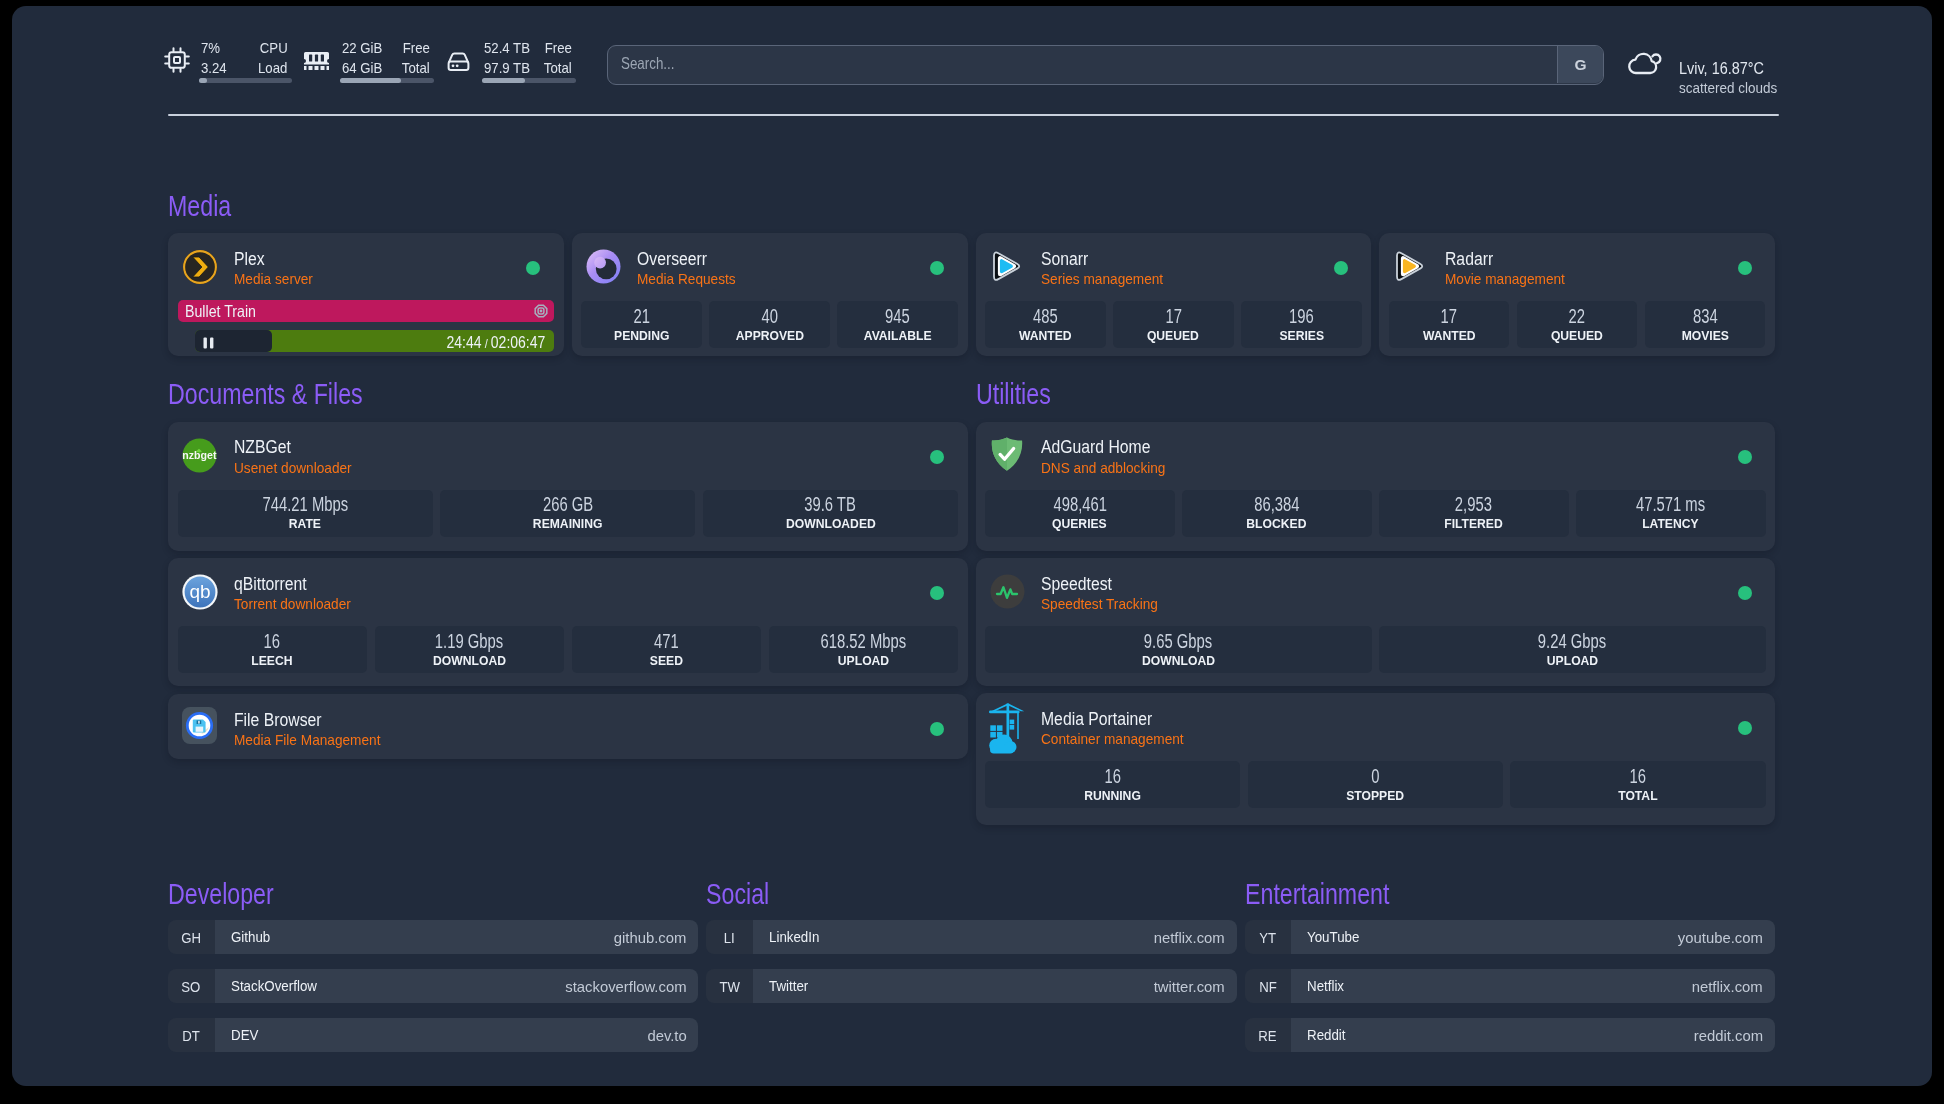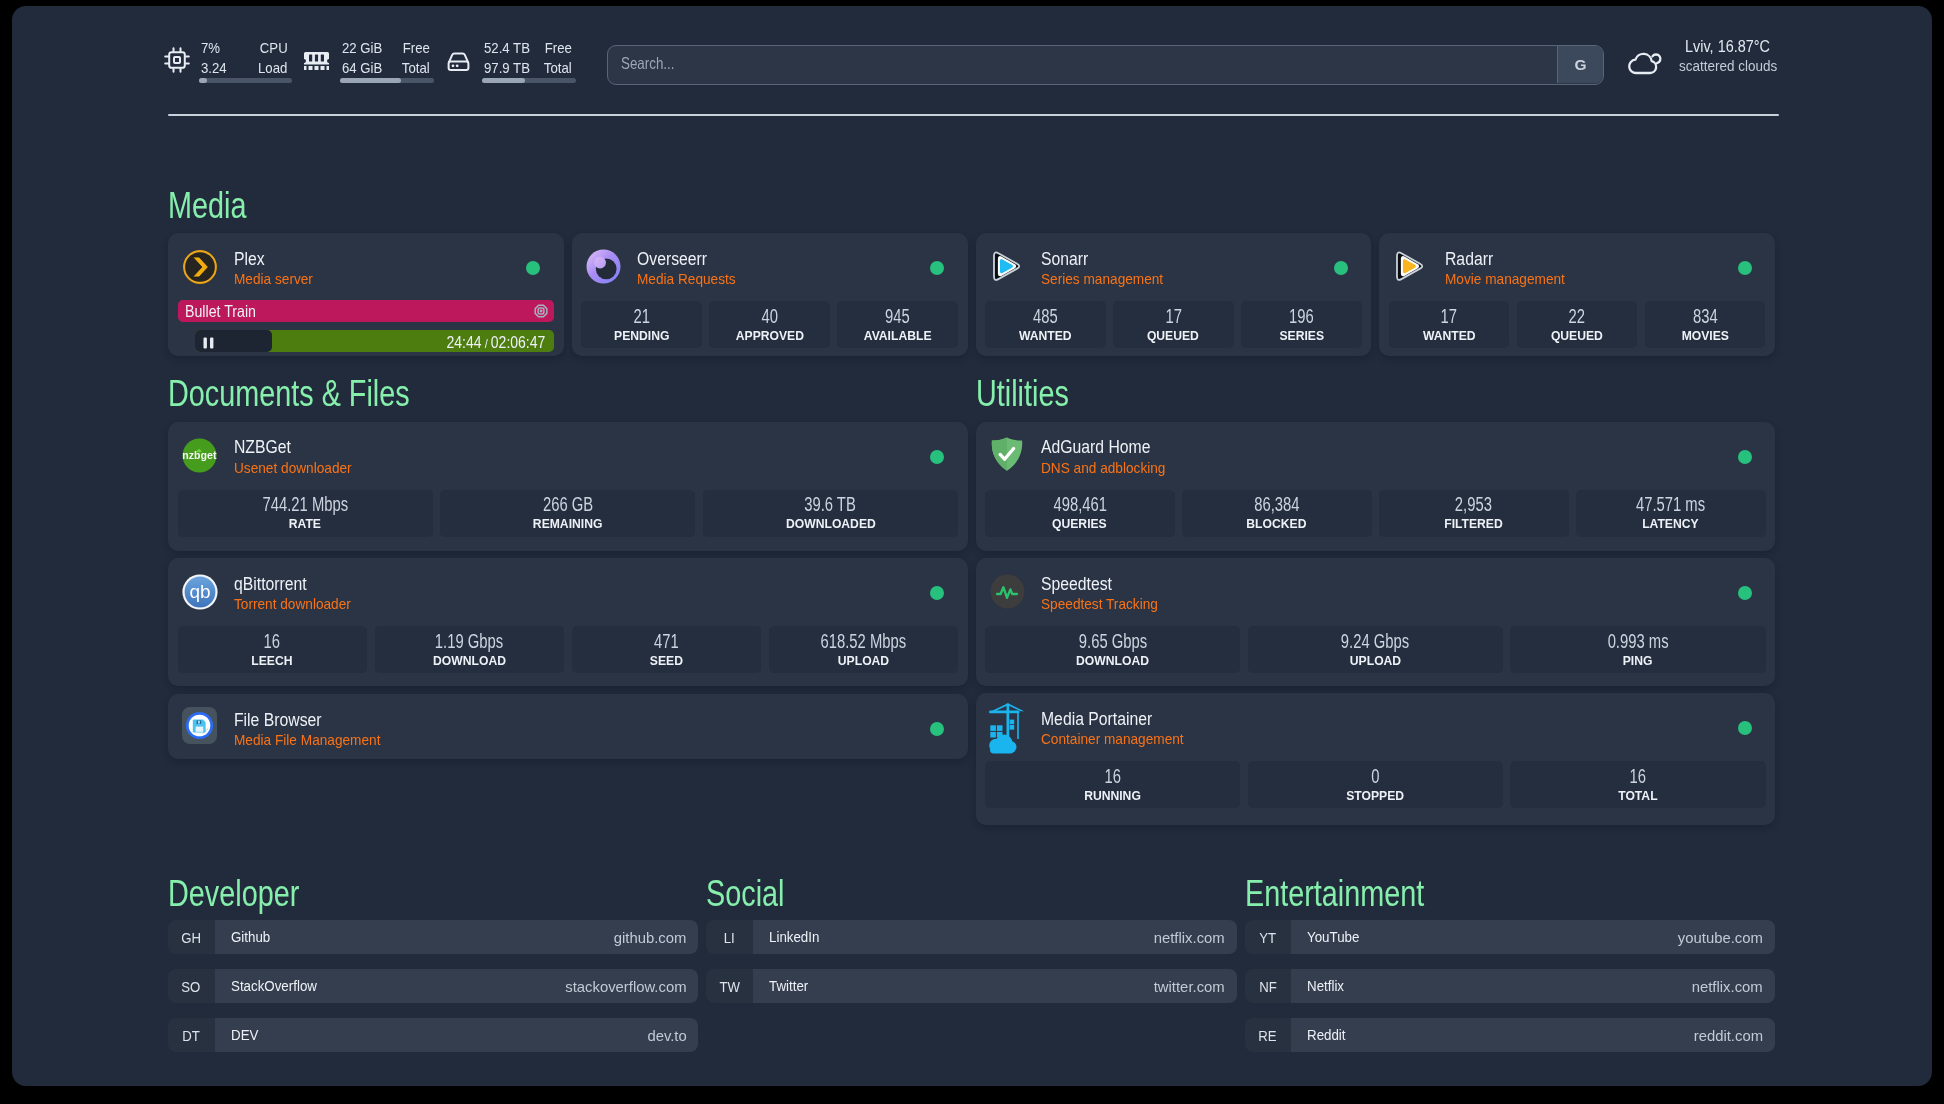--- a/index.html
+++ b/index.html
@@ -13,21 +13,21 @@
 .t1 .sx{transform:scaleX(.9)}
 .t2{position:absolute;left:65.5px;top:37px;font-size:15px;line-height:17px;font-weight:400;color:#f97316;white-space:nowrap}
 .t2 .sx{transform:scaleX(.91)}
 .dot{position:absolute;width:14px;height:14px;border-radius:50%;background:#27c07d;top:28px;right:23.5px}
 .stats{position:absolute;left:9.5px;right:9.5px;top:68px;height:47px;display:flex;gap:7.5px}
 .st{flex:1;background:#242e3e;border-radius:5px;text-align:center;padding-top:3.5px;overflow:hidden}
 .sv{font-size:19.5px;line-height:23px;color:#ccd4e0;font-weight:400}
 .sv .sxc{transform:scaleX(.76)}
 .sl{font-size:13.5px;line-height:16px;font-weight:700;color:#eef2f7}
 .sl .sxc{transform:scaleX(.9)}
-.sect{position:absolute;font-size:36px;line-height:32px;font-weight:500;color:#86efac;white-space:nowrap}
+.sect{position:absolute;font-size:29px;line-height:32px;font-weight:500;color:#8b5cf6;white-space:nowrap}
 .sect .sx{transform:scaleX(.8)}
 .bm{position:absolute;height:34px;border-radius:8px;display:flex;overflow:hidden;font-size:15.5px}
 .ab{width:46.5px;background:#283140;color:#dde3ec;display:flex;align-items:center;justify-content:center;font-size:15px}
 .ab .sxc{transform:scaleX(.88)}
 .nm{flex:1;background:#343e4e;display:flex;align-items:center;padding:0 12px 0 16px;color:#eef2f7}
 .nm .sx{transform:scaleX(.86)}
 .nm .url{margin-left:auto;color:#c2cad6;font-size:15px}
 .mtxt{font-size:15px;line-height:20.4px;color:#dfe5ee;font-weight:500;white-space:nowrap}
 .mtxt .sx,.mtxt .sxr{transform:scaleX(.88)}
 .bar{position:absolute;height:5px;border-radius:2.5px;background:#4b5568}
@@ -91,21 +91,21 @@
   </div>
 <div class="abs" style="left:607px;top:44.5px;width:997px;height:40px;background:#2c3647;border:1.5px solid #5a6579;border-radius:9px"></div>
 <div class="abs" style="left:620.5px;top:53.5px;"><span class="sx" style="font-size:16.5px;color:#9ca6b4;transform:scaleX(.81)">Search...</span></div>
 <div class="abs" style="left:1557px;top:46px;width:46px;height:37px;background:#3c485b;border-radius:0 7.5px 7.5px 0;border-left:1.5px solid #5a6579;display:flex;align-items:center;justify-content:center;font-size:15.5px;font-weight:700;color:#ccd3dd">G</div>
 <div class="abs" style="left:1627px;top:47px;"><svg width="37" height="31" viewBox="0 0 37 31" style="">
       <g stroke="#e8edf4" stroke-width="2.3" fill="none" stroke-linejoin="round" stroke-linecap="round">
         <path d="M25.4 9.4 a4.4 4.4 0 1 1 4.6 6.8"></path>
         <path fill="#212b3c" d="M9.4 26 h13.8 a6 6 0 0 0 1.5-11.8 8.4 8.4 0 0 0-16.3-1.5 6.6 6.6 0 0 0 1 13.3 z"></path>
       </g>
     </svg></div>
-<div class="abs" style="left:1679px;top:37px;text-align:center;">
+<div class="abs" style="left:1679px;top:59px;">
     <div style="font-size:17px;line-height:20.5px;color:#e2e8f0"><span class="sx" style="transform:scaleX(.85)">Lviv, 16.87°C</span></div>
     <div style="font-size:15.5px;line-height:15.5px;color:#c3cbd7"><span class="sx" style="transform:scaleX(.87)">scattered clouds</span></div>
   </div>
 <div class="abs" style="left:168px;top:113.5px;width:1611px;height:2px;background:#c8d0dc;border-radius:1px"></div>
 <div class="abs" style="left:168px;top:190px;">
     <div class="sect" style="position:static"><span class="sx">Media</span></div>
   </div>
 <div class="abs" style="left:168px;top:378px;">
     <div class="sect" style="position:static"><span class="sx">Documents &amp; Files</span></div>
   </div>
@@ -360,24 +360,20 @@
     <div class="t2"><span class="sx">Speedtest Tracking</span></div>
     <div class="dot"></div>
     <div class="stats">
       <div class="st">
         <div class="sv"><span class="sxc">9.65 Gbps</span></div>
         <div class="sl"><span class="sxc">DOWNLOAD</span></div>
       </div>
       <div class="st">
         <div class="sv"><span class="sxc">9.24 Gbps</span></div>
         <div class="sl"><span class="sxc">UPLOAD</span></div>
-      </div>
-      <div class="st">
-        <div class="sv"><span class="sxc">0.993 ms</span></div>
-        <div class="sl"><span class="sxc">PING</span></div>
       </div>
     </div>
   </div>
 <div class="card" style="left:975.5px;top:693px;width:799.5px;height:132px">
     <div class="icn" style="left:12.5px;top:9px;width:38px;height:52px">
       <svg width="38" height="52" viewBox="0 0 38 52" style="">
         <g fill="#1ab5ef">
           <rect x="1" y="8.6" width="30.6" height="2.7" rx="1.3"></rect>
           <rect x="18.5" y="1.6" width="2.7" height="40"></rect>
           <path d="M19.9 1.2 3.2 9.2h3.8L19.9 3.2l12.9 6h3.4z"></path>

